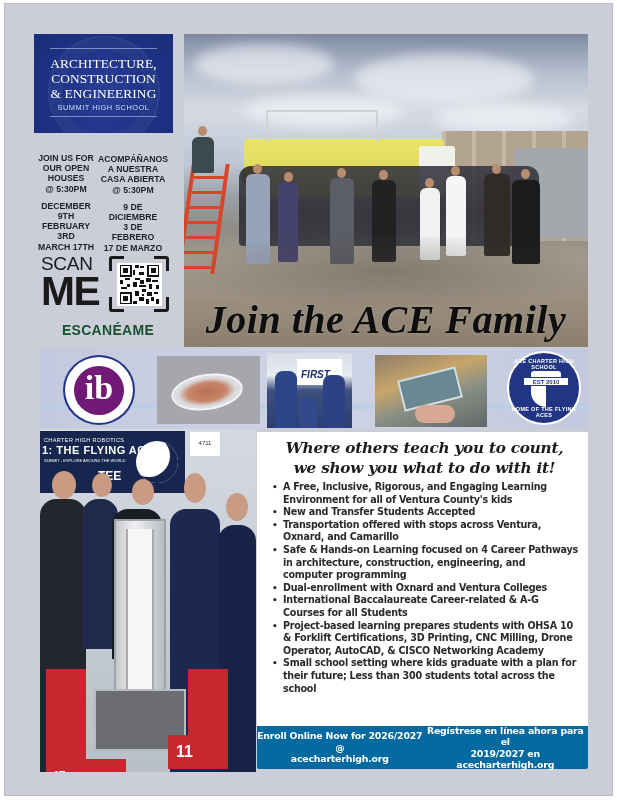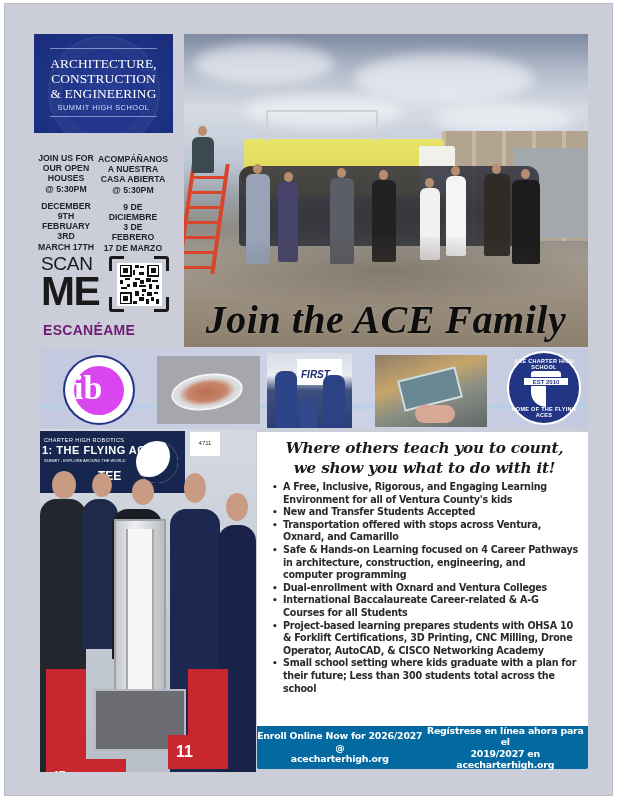--- a/index.html
+++ b/index.html
@@ -73,21 +73,21 @@
     }
     .qr-frame::before { left: 12px; right: 12px; top: -4px; bottom: -4px; }
     .qr-frame::after { top: 12px; bottom: 12px; left: -4px; right: -4px; }
     .qr {
       left: 112px; top: 259px; width: 45px; height: 43px; z-index: 2;
       background: #ffffff;
     }
     .qr svg { width: 100%; height: 100%; display: block; }
     .escan {
       left: 38px; top: 318px; width: 130px;
-      font-weight: bold; font-size: 14px; color: #701a75; letter-spacing: 0.3px;
+      font-weight: bold; font-size: 14px; color: #14532d; letter-spacing: 0.3px; text-align: center;
     }
 
     
     .photo-main {
       left: 179px; top: 30px; width: 404px; height: 313px;
       overflow: hidden;
       background: linear-gradient(180deg, #7e8aa1 0%, #b4bdcc 12%, #d6dbe3 24%, #c9d0dc 34%, #bcc5d3 42%, #9aa0a6 52%, #8f8c86 62%, #a1998d 72%, #9a8f80 84%, #8d7f6d 100%);
     }
     .cloud { position: absolute; border-radius: 50%; background: rgba(245,246,250,0.6); filter: blur(6px); }
     .truck {
@@ -133,21 +133,21 @@
       left: 35px; top: 344px; width: 548px; height: 80px;
       background: linear-gradient(90deg, #c4c9df 0%, #cfd3e6 50%, #c3c9df 100%);
     }
     .strip-line { position: absolute; left: 0; right: 0; top: 56px; height: 5px; background: #b4d0e6; opacity: 0.8; }
     .ib-logo {
       position: absolute; left: 23px; top: 7px; width: 72px; height: 70px;
       border-radius: 50%; background: #ffffff; border: 2px solid #223585;
     }
     .ib-inner {
       position: absolute; left: 9px; top: 9px; width: 50px; height: 49px; border-radius: 50%;
-      background: #d946ef; color: #fff; text-align: left;
+      background: #701a75; color: #fff; text-align: center;
       font-family: "Liberation Serif", serif; font-size: 34px; line-height: 44px; font-weight: bold;
     }
     .building-render {
       position: absolute; left: 117px; top: 8px; width: 103px; height: 68px;
       background: #a6a7ad;
     }
     .building-render .disk {
       position: absolute; left: 14px; top: 18px; width: 72px; height: 36px; border-radius: 50%;
       background: radial-gradient(ellipse at 50% 50%, #b86e53 0%, #c8856a 40%, #d9dadd 60%, #eeeeee 100%);
       border: 2px solid #f3f3f3; transform: rotate(-8deg);

